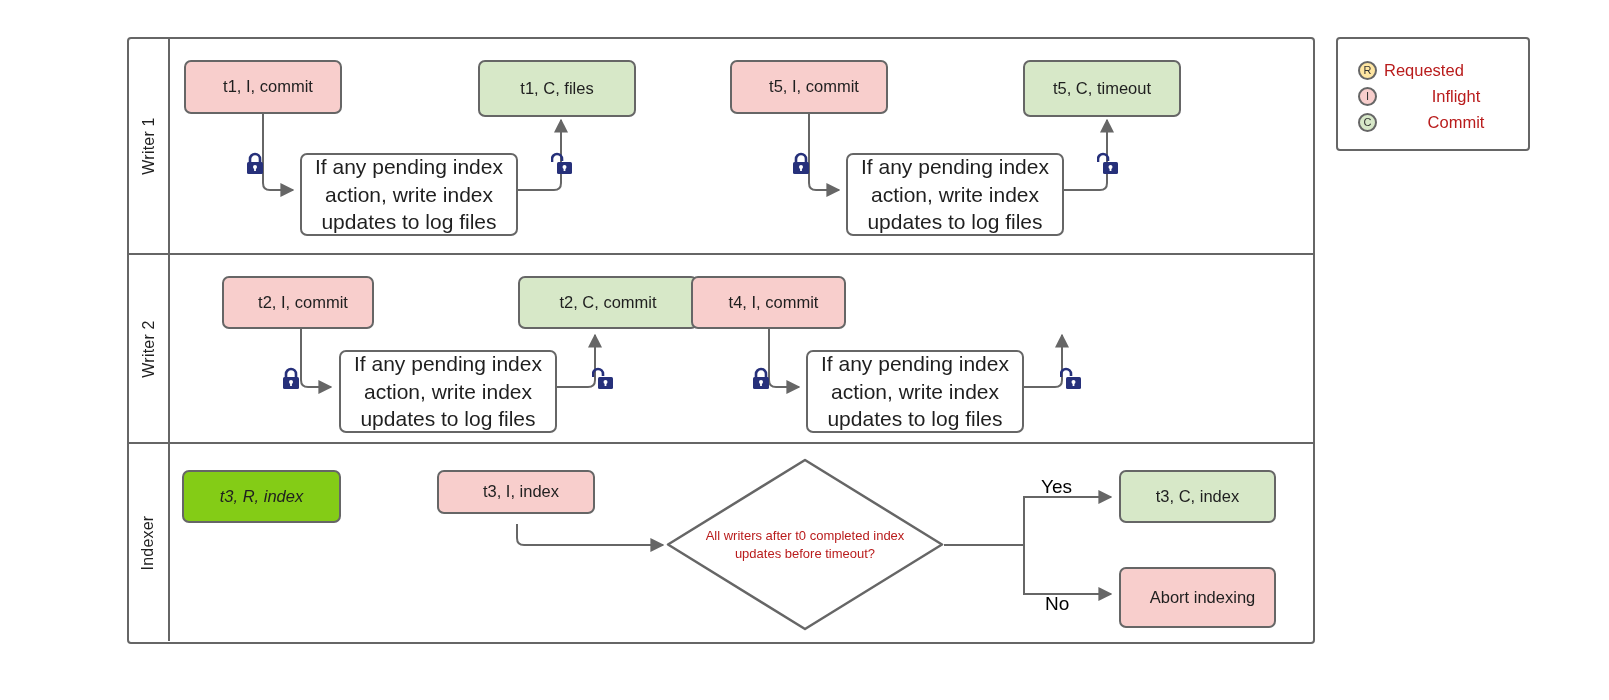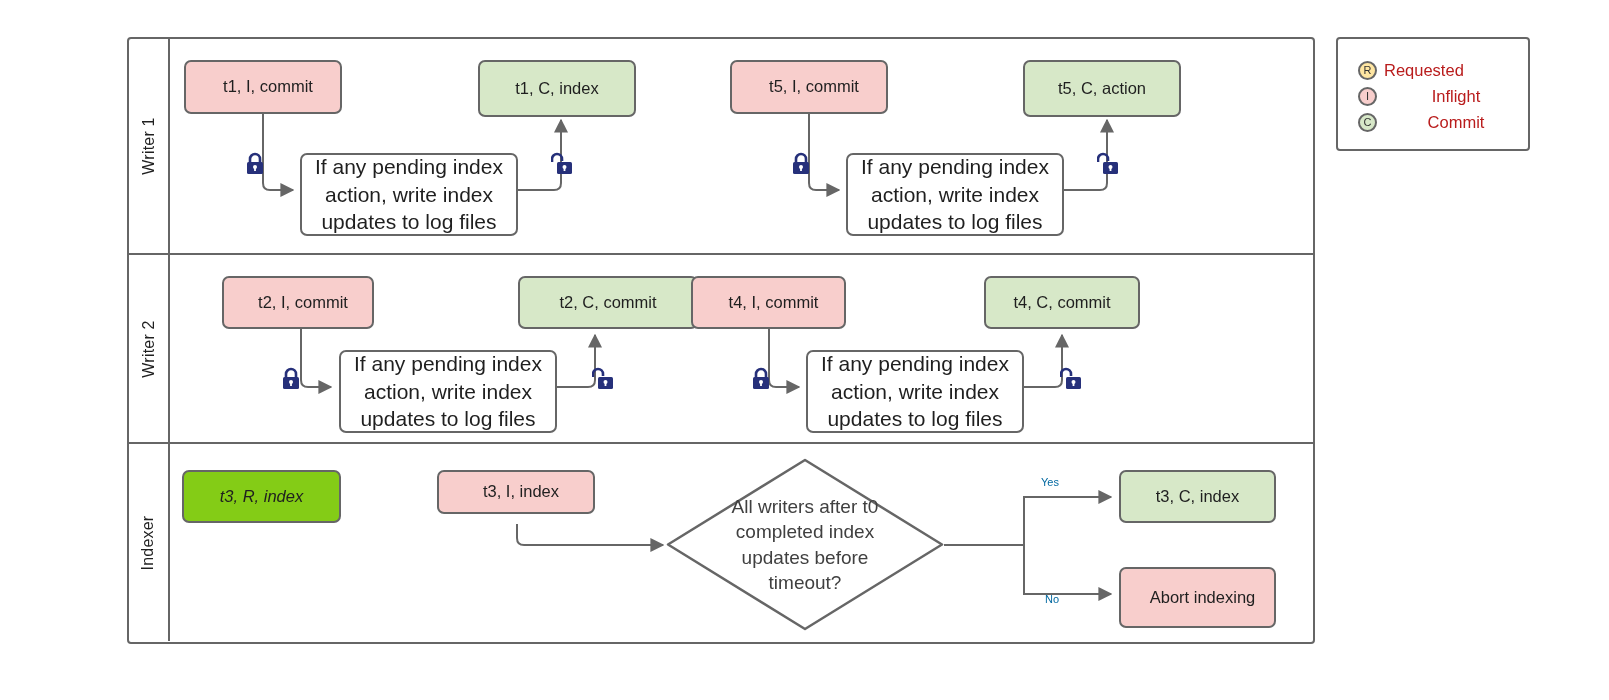--- a/index.html
+++ b/index.html
@@ -75,40 +75,40 @@
   }
   .diamond-wrap svg { display: block; }
   .diamond-label {
     position: absolute;
     left: 0; top: 0;
     width: 100%; height: 100%;
     display: flex;
     align-items: center;
     justify-content: center;
     text-align: center;
-    font-size: 19px;
-    color: #404040;
+    font-size: 13px;
+    color: #b91c1c;
     line-height: 1.32;
     pointer-events: none;
   }
 
   
   #wires {
     position: absolute;
     left: 0; top: 0;
     width: 1609px;
     height: 700px;
     pointer-events: none;
   }
 
   
   .edge-label {
     position: absolute;
-    font-size: 11px;
-    color: #0369a1;
+    font-size: 19px;
+    color: #000000;
     white-space: nowrap;
   }
 
   
   .lock {
     position: absolute;
     width: 22px;
     height: 24px;
   }
   .lock svg { display: block; }
@@ -214,33 +214,33 @@
 
       <path d="M 1024 545 L 1024 594 L 1111 594" marker-end="url(#arrow)"></path>
     </g>
   </svg>
 
   <div class="node red" style="left:184px; top:60px; width:158px; height:54px;">
     <span>t1, I, commit</span>
   </div>
 
   <div class="node green" style="left:478px; top:60px; width:158px; height:57px;">
-    <span>t1, C, index</span>
+    <span>t1, C, files</span>
   </div>
 
   <div class="node white multiline" style="left:300px; top:153px; width:218px; height:83px;">
     <span>If any pending index action, write index updates to log files</span>
   </div>
 
   <div class="node red" style="left:730px; top:60px; width:158px; height:54px;">
     <span>t5, I, commit</span>
   </div>
 
   <div class="node green" style="left:1023px; top:60px; width:158px; height:57px;">
-    <span>t5, C, action</span>
+    <span>t5, C, timeout</span>
   </div>
 
   <div class="node white multiline" style="left:846px; top:153px; width:218px; height:83px;">
     <span>If any pending index action, write index updates to log files</span>
   </div>
 
   <div class="node red" style="left:222px; top:276px; width:152px; height:53px;">
     <span>t2, I, commit</span>
   </div>
 
@@ -249,23 +249,20 @@
   </div>
 
   <div class="node white multiline" style="left:339px; top:350px; width:218px; height:83px;">
     <span>If any pending index action, write index updates to log files</span>
   </div>
 
   <div class="node red" style="left:691px; top:276px; width:155px; height:53px;">
     <span>t4, I, commit</span>
   </div>
 
-  <div class="node green" style="left:984px; top:276px; width:156px; height:53px;">
-    <span>t4, C, commit</span>
-  </div>
 
   <div class="node white multiline" style="left:806px; top:350px; width:218px; height:83px;">
     <span>If any pending index action, write index updates to log files</span>
   </div>
 
   <div class="node yellow" style="left:182px; top:470px; width:159px; height:53px;">
     <span>t3, R, index</span>
   </div>
 
   <div class="node red" style="left:437px; top:470px; width:158px; height:44px;">

